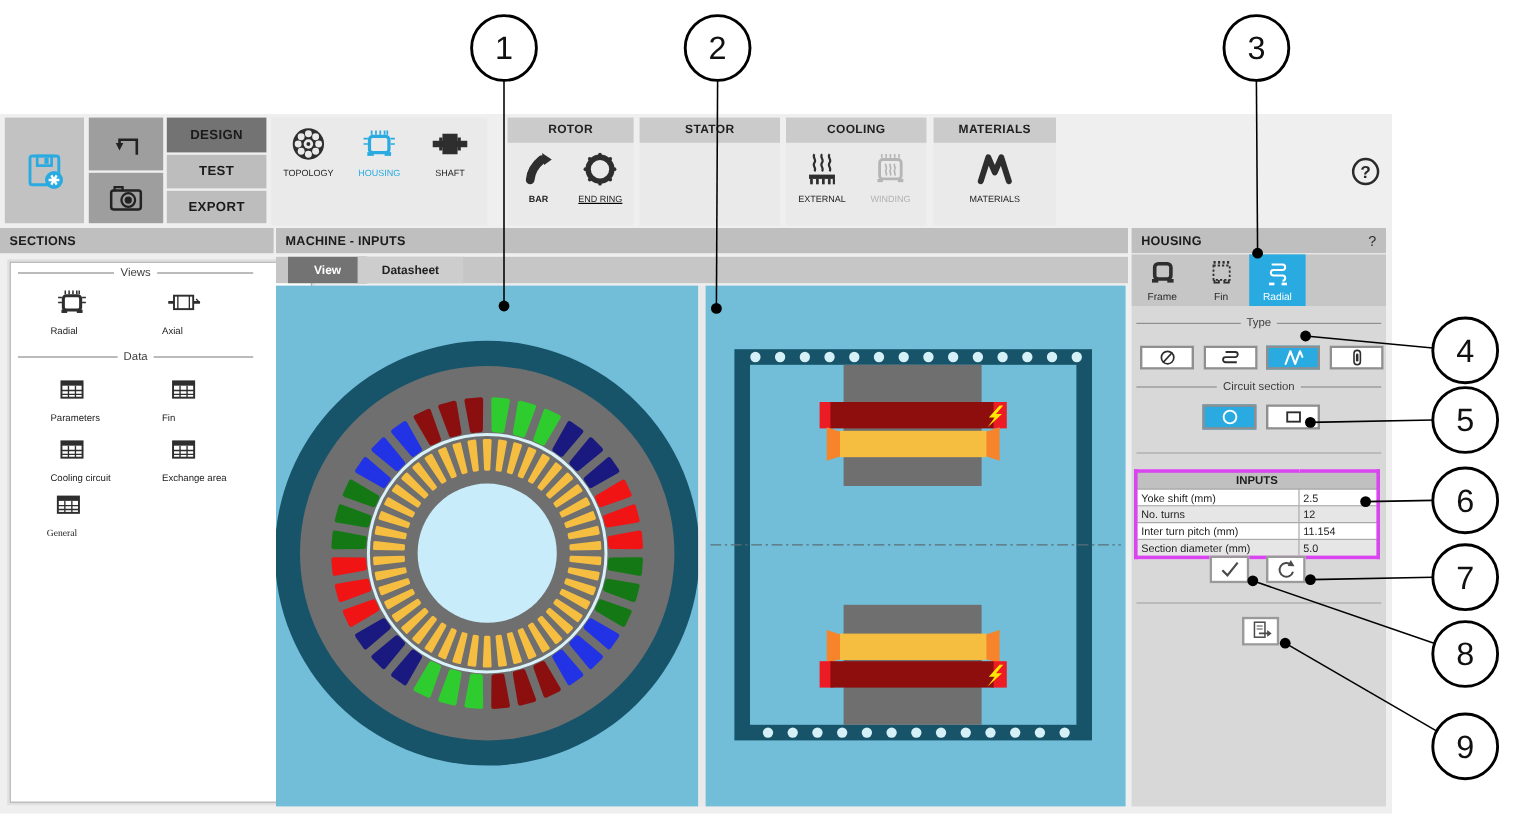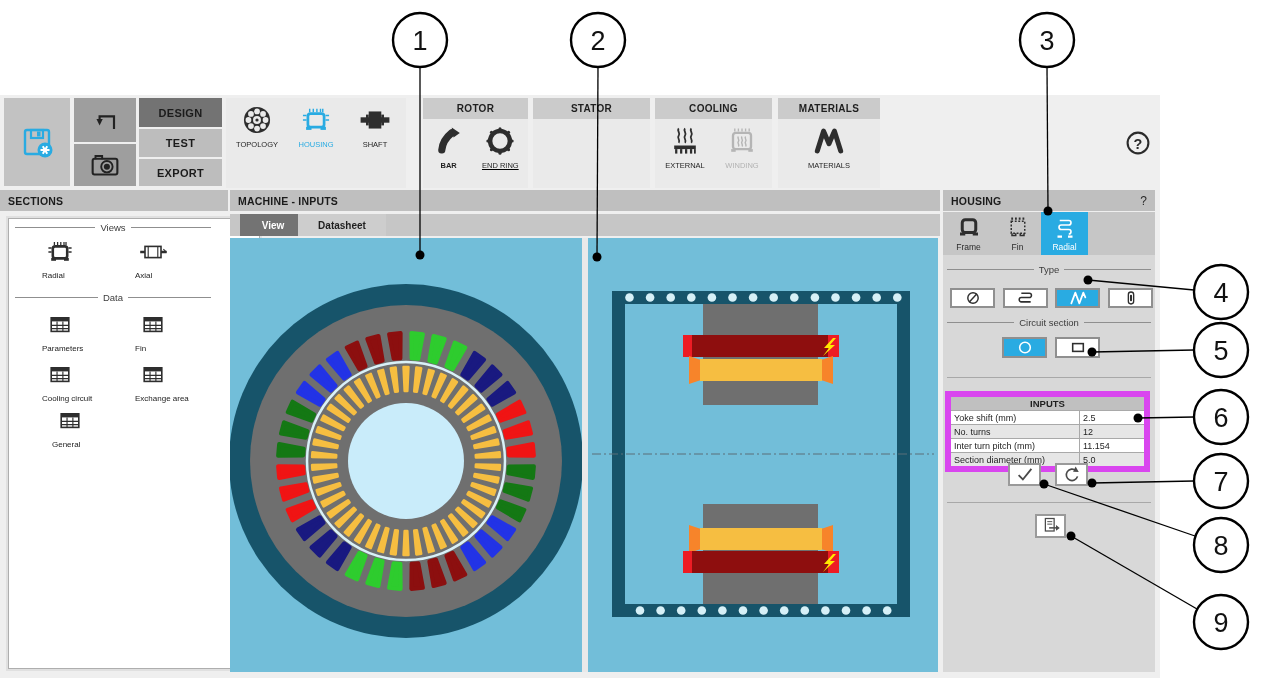--- a/index.html
+++ b/index.html
@@ -30,21 +30,21 @@
   .sicon{width:36px;height:32px;}
   .slabel{font-size:8px;color:#222;margin-top:3px;white-space:nowrap;}
   .tab{position:absolute;display:flex;align-items:center;justify-content:center;font-size:10px;font-weight:bold;box-sizing:border-box;}
   .viewport{position:absolute;background:#72BED9;overflow:hidden;}
   .htab{position:absolute;display:flex;flex-direction:column;align-items:center;justify-content:center;width:47px;height:43px;}
   .htab .hlbl{font-size:8.5px;color:#2a2a2a;margin-top:1px;}
   .htab.sel{background:#29ABE2;}
   .htab.sel .hlbl{color:#fff;}
   .tbtn{position:absolute;width:45px;height:20px;background:#fff;border:2px solid #8f8f8f;box-sizing:border-box;display:flex;align-items:center;justify-content:center;}
   .tbtn.sel{background:#29ABE2;border-color:#8f8f8f;}
-  .inputs{position:absolute;left:945px;top:391px;width:205px;border:6px solid #d946ef;background:#fff;border-collapse:collapse;font-size:9px;color:#1e1e1e;}
+  .inputs{position:absolute;left:945px;top:391px;width:205px;border:3px solid #d946ef;background:#fff;border-collapse:collapse;font-size:9px;color:#1e1e1e;}
   .inputs td{border:1px solid #a9a9a9;padding:1px 3px;height:11px;}
   .inputs .hd{background:#c0c0c0;text-align:center;font-weight:bold;font-size:9.5px;}
   .inputs tr.alt td{background:#e6e6e6;}
   .inputs td.val{width:58px;}
   .actbtn{position:absolute;width:33px;height:23px;background:#fff;border:2px solid #9a9a9a;box-sizing:border-box;display:flex;align-items:center;justify-content:center;}
   .hr{position:absolute;height:1px;background:#a8a8a8;}
   .helpq{font-size:12px;color:#2a2a2a;font-weight:normal;}
   svg{display:block;}
 </style>
 </head>
@@ -272,21 +272,21 @@
       <div class="slabel">Cooling circuit</div>
     </div>
     <div class="sitem" style="left:126px;top:140px;">
       <svg class="sicon" viewBox="0 0 40 40">
           <rect x="9" y="11" width="22" height="17" fill="none" stroke="#2e2e2e" stroke-width="2"></rect>
           <rect x="9" y="11" width="22" height="4.5" fill="#2e2e2e"></rect>
           <path d="M9 20.5 h22 M9 24.5 h22 M16.3 15.5 v12.5 M23.6 15.5 v12.5" stroke="#2e2e2e" stroke-width="1.4"></path>
         </svg>
       <div class="slabel">Exchange area</div>
     </div>
-    <div class="sitem" style="left:43px;top:186px;">
+    <div class="sitem" style="left:30px;top:186px;font-family:Liberation Serif, serif;">
       <svg class="sicon" viewBox="0 0 40 40">
           <rect x="9" y="11" width="22" height="17" fill="none" stroke="#2e2e2e" stroke-width="2"></rect>
           <rect x="9" y="11" width="22" height="4.5" fill="#2e2e2e"></rect>
           <path d="M9 20.5 h22 M9 24.5 h22 M16.3 15.5 v12.5 M23.6 15.5 v12.5" stroke="#2e2e2e" stroke-width="1.4"></path>
         </svg>
       <div class="slabel">General</div>
     </div>
   </div>
 
   <div class="phead" style="left:230px;top:190px;width:710px;height:21px;">

